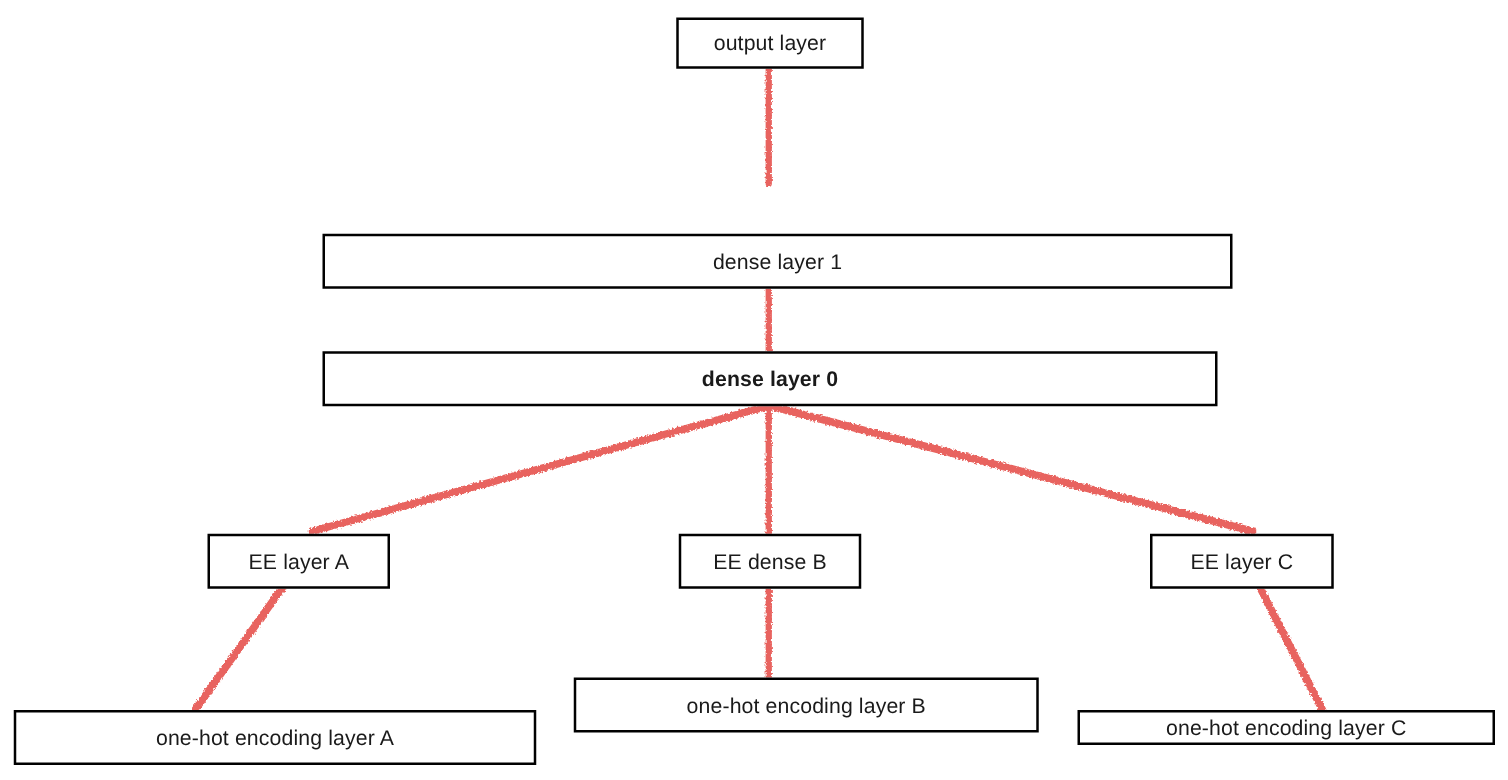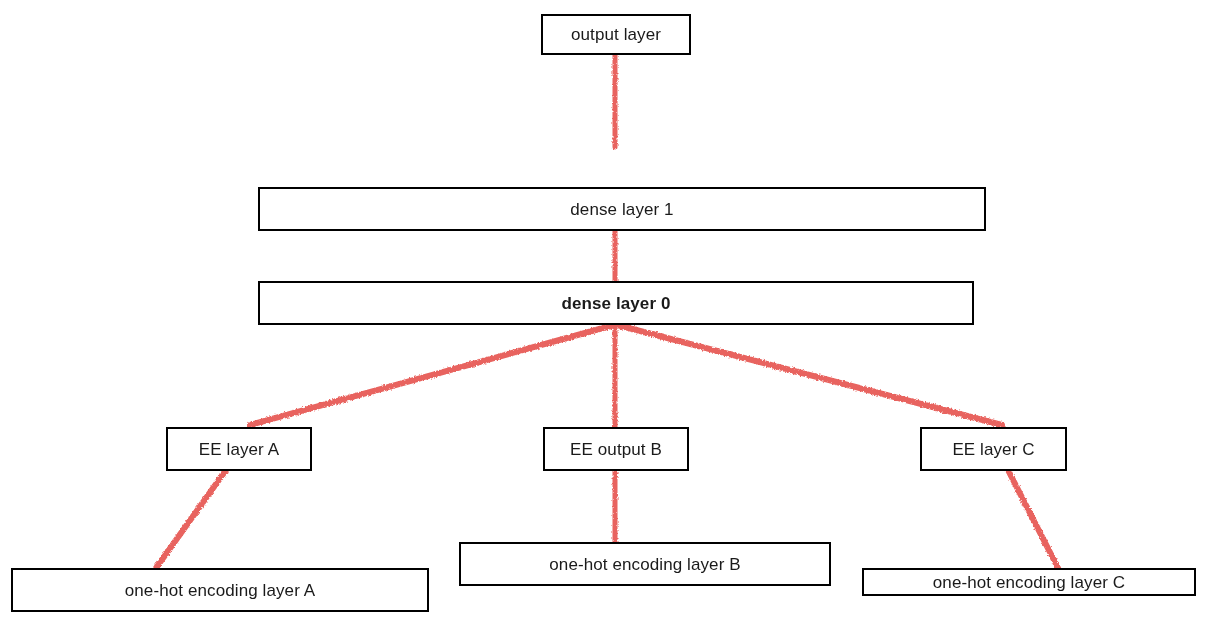--- a/index.html
+++ b/index.html
@@ -92,21 +92,21 @@
 
   <div class="node-box" id="node-dense-layer-0">
     <span class="node-label">dense layer 0</span>
   </div>
 
   <div class="node-box" id="node-ee-layer-a">
     <span class="node-label">EE layer A</span>
   </div>
 
   <div class="node-box" id="node-ee-layer-b">
-    <span class="node-label">EE output B</span>
+    <span class="node-label">EE dense B</span>
   </div>
 
   <div class="node-box" id="node-onehot-layer-a">
     <span class="node-label">one-hot encoding layer A</span>
   </div>
 
   <div class="node-box" id="node-ee-layer-c">
     <span class="node-label">EE layer C</span>
   </div>
 

